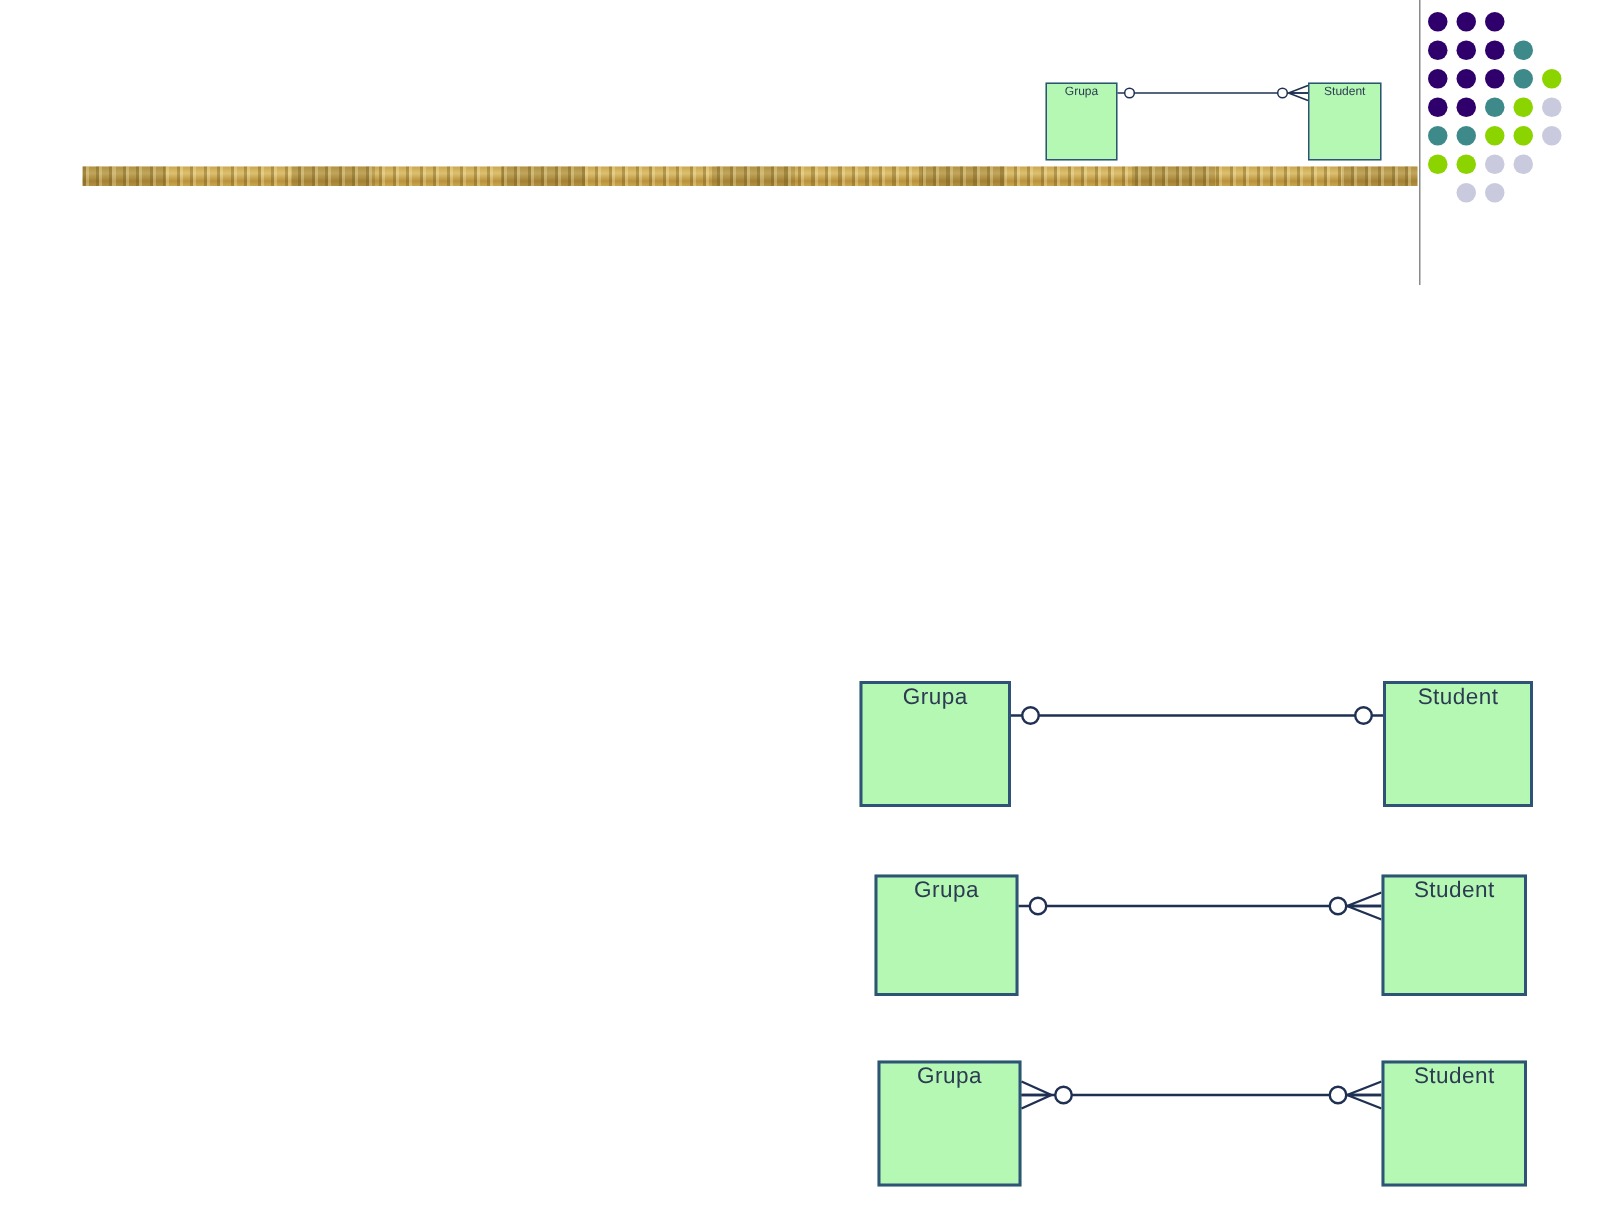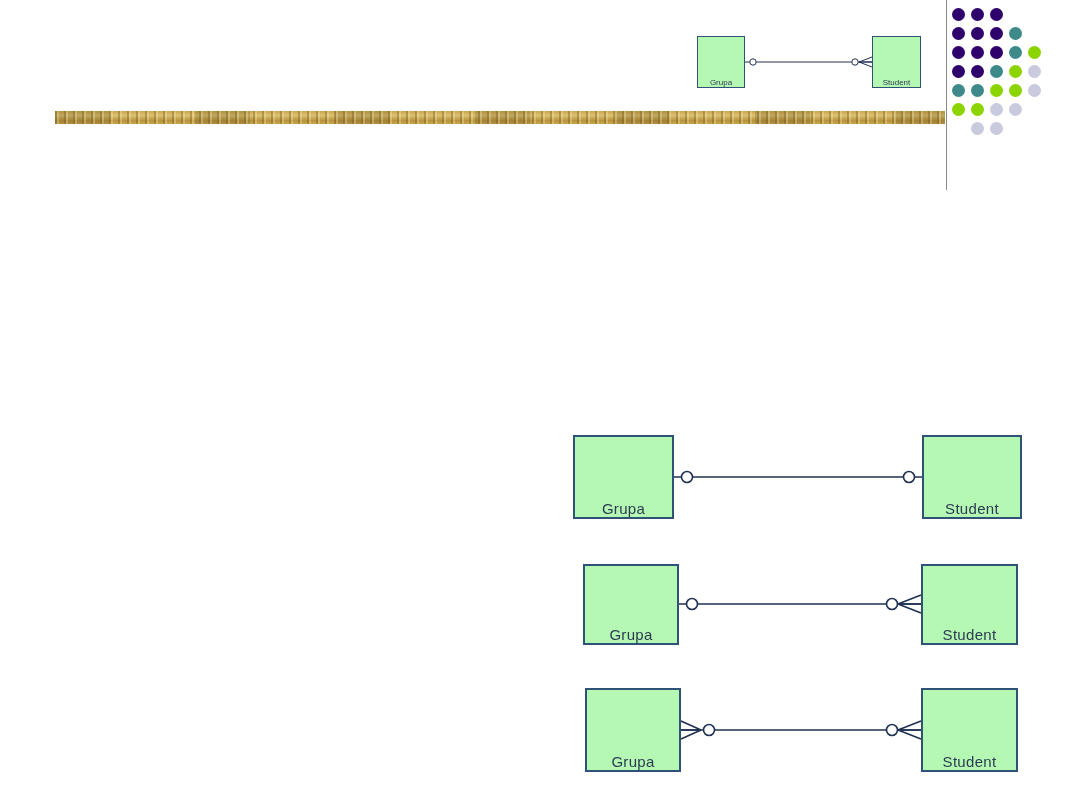--- a/index.html
+++ b/index.html
@@ -35,24 +35,25 @@
 
   
   .dot-grid { position:absolute; left:952px; top:8px; }
   .dot-row { display:flex; gap:6px; margin-bottom:6px; }
   .dot { width:13px; height:13px; border-radius:50%; display:inline-block; }
   .dot.empty { visibility:hidden; }
 
   
   .entity-box {
     position:absolute;
-    display:flex; align-items:flex-end; justify-content:center;
+    display:flex; align-items:flex-start; justify-content:center;
     background: var(--entity-fill);
     border: 2px solid var(--entity-border);
     color: var(--entity-text);
+    margin-top: 19px;
   }
   .entity-box.main { font-size:15px; letter-spacing:0.3px; }
   .entity-box.mini { font-size:8px; border-width:1px; }
 
   
   .connector { position:absolute; overflow:visible; }
   .conn-line  { stroke: var(--connector-color); stroke-width:1.6; fill:none; }
   .conn-circle{ stroke: var(--connector-color); stroke-width:1.6; fill:#ffffff; }
   .crow       { stroke: var(--connector-color); stroke-width:1.6; fill:none; }
   .thin .conn-line, .thin .crow { stroke-width:1; }

